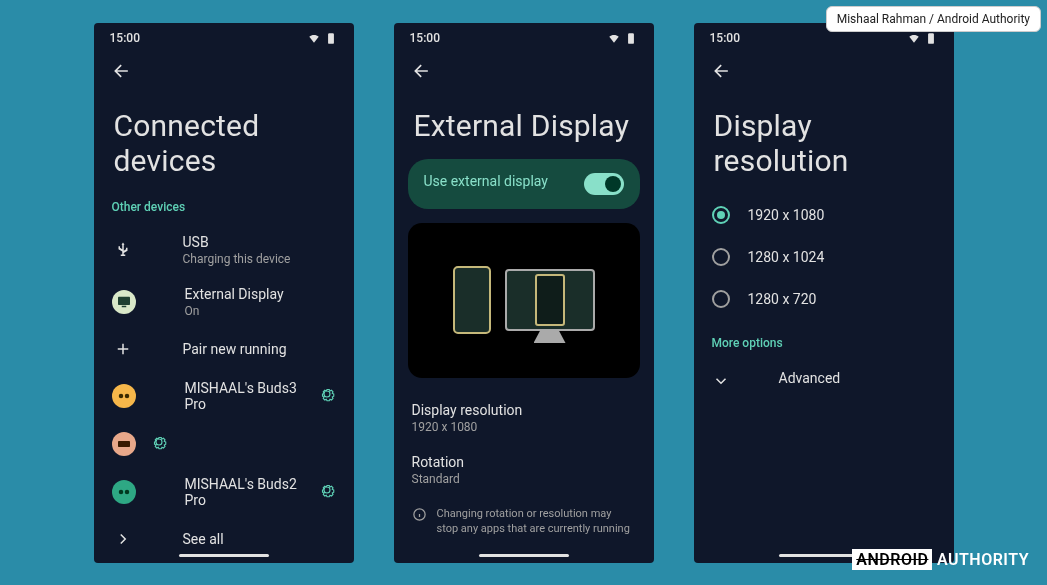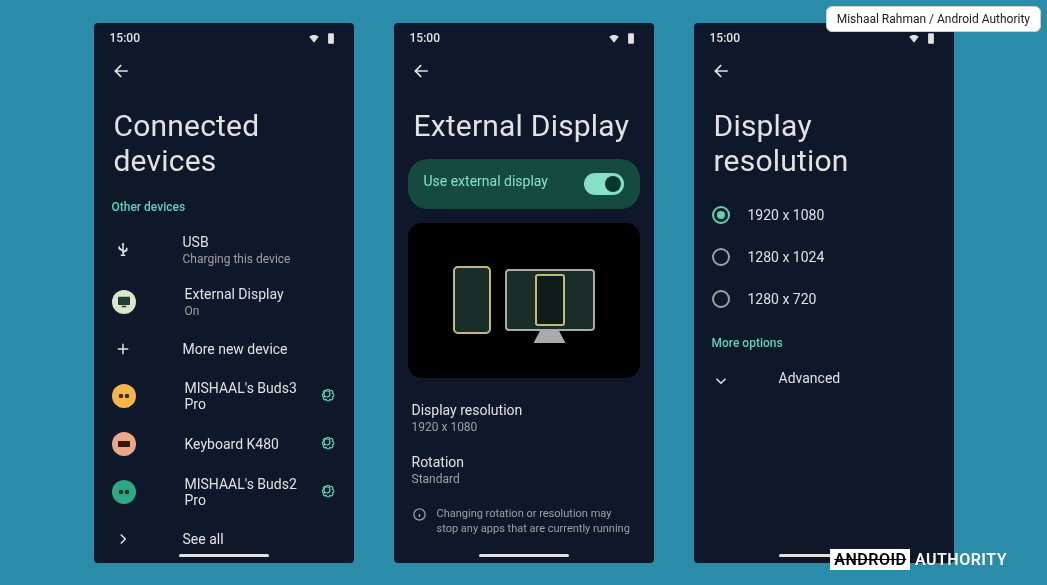--- a/index.html
+++ b/index.html
@@ -174,21 +174,21 @@
 .exp-row svg { width: 18px; height: 18px; flex-shrink: 0; margin-top: 2px; }
 
 .credit-tooltip {
   position: absolute; top: 6px; right: 6px;
   background: #fff; color: #222;
   border: 1px solid #ccc;
   padding: 5px 10px; font-size: 12px;
   border-radius: 6px;
 }
 .watermark {
-  position: absolute; right: 40px; bottom: 16px;
+  position: absolute; right: 18px; bottom: 16px;
   color: #fff; font-size: 16px; font-weight: 600;
   letter-spacing: 0.5px;
 }
 .watermark .b1 {
   background: #fff; color: #000;
   text-decoration: line-through;
   padding: 1px 4px;
 }
 </style>
 </head>
@@ -244,21 +244,21 @@
         </div>
       </div>
 
       <div class="row">
         <span class="row-ic">
           <svg viewBox="0 0 24 24" fill="none" stroke="currentColor" stroke-width="2">
               <path d="M12 5v14m-7-7h14"></path>
             </svg>
         </span>
         <div class="row-txt">
-          <div class="row-title">More new device</div>
+          <div class="row-title">Pair new running</div>
         </div>
       </div>
 
 
       <div class="row">
         <span class="row-ic circ" style="background:#f6b74a">
           <svg viewBox="0 0 24 24" fill="#3a2a00">
               <circle cx="8" cy="12" r="3"></circle>
               <circle cx="16" cy="12" r="3"></circle>
             </svg>
@@ -270,23 +270,20 @@
               <path d="M12 8a4 4 0 100 8 4 4 0 000-8zm9 4l-2-1 1-2-2-2-2 1-1-2h-3l-1 2-2-1-2 2 1 2-2 1v3l2 1-1 2 2 2 2-1 1 2h3l1-2 2 1 2-2-1-2 2-1v-3z" fill="none" stroke="currentColor" stroke-width="1.5"></path>
             </svg></span>
       </div>
 
       <div class="row">
         <span class="row-ic circ" style="background:#e8a88a">
           <svg viewBox="0 0 24 24" fill="#3a1a00">
               <rect x="4" y="8" width="16" height="8" rx="1"></rect>
             </svg>
         </span>
-        <div class="row-txt">
-            <div class="row-title">Keyboard K480</div>
-          </div>
         <span class="gear"><svg viewBox="0 0 24 24" fill="currentColor">
               <path d="M12 8a4 4 0 100 8 4 4 0 000-8zm9 4l-2-1 1-2-2-2-2 1-1-2h-3l-1 2-2-1-2 2 1 2-2 1v3l2 1-1 2 2 2 2-1 1 2h3l1-2 2 1 2-2-1-2 2-1v-3z" fill="none" stroke="currentColor" stroke-width="1.5"></path>
             </svg></span>
       </div>
 
       <div class="row">
         <span class="row-ic circ" style="background:#2ea884">
           <svg viewBox="0 0 24 24" fill="#003820">
               <circle cx="8" cy="12" r="3"></circle>
               <circle cx="16" cy="12" r="3"></circle>

